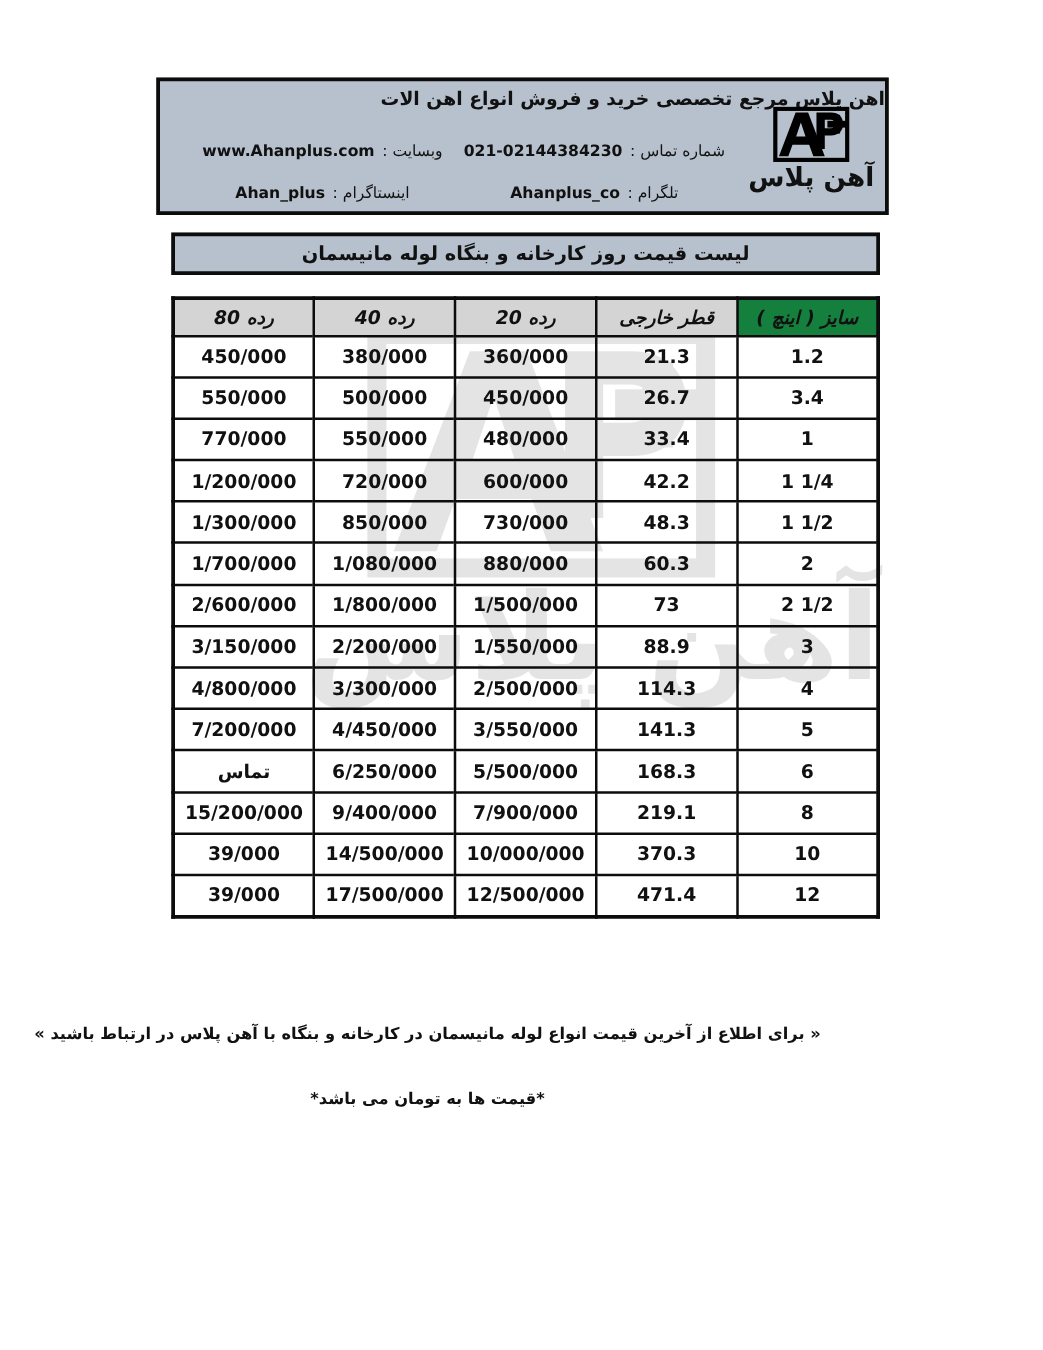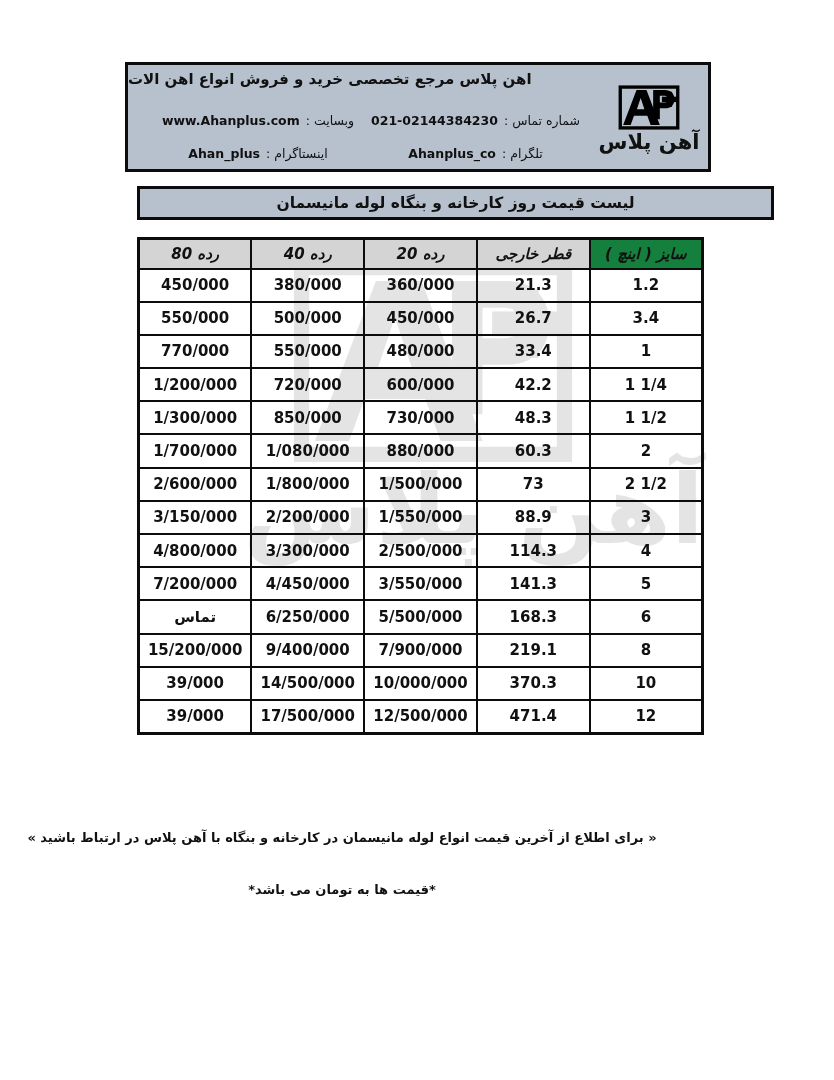--- a/index.html
+++ b/index.html
@@ -15,38 +15,38 @@
     width:834px;height:1080px;position:relative;background:#ffffff;
     font-family:"DejaVu Sans",sans-serif;color:var(--text);overflow:hidden;
   }
 
   
   .header-box{
     position:absolute;left:125px;top:62px;width:586px;height:110px;
     background:var(--panel-fill);border:3.5px solid var(--border);
   }
   .company-title{
-    position:absolute;top:5px;left:0;width:100%;text-align:left;
+    position:absolute;top:5px;left:0;width:100%;text-align:right;
     font-weight:bold;font-size:15px;direction:rtl;
   }
   .contact-col{position:absolute;top:40px;}
   .contact-col.left{left:30px;width:200px;}
   .contact-col.mid{left:250px;width:195px;}
   .contact-row{
     height:30px;margin-bottom:3px;display:flex;align-items:center;justify-content:center;
     gap:6px;direction:rtl;font-size:12.5px;white-space:nowrap;
   }
   .contact-row .value{font-weight:bold;direction:ltr;unicode-bidi:embed;}
   .logo{position:absolute;left:462px;top:20px;width:118px;text-align:center;}
   .logo-mono{width:62px;height:45px;display:block;margin:0 auto;color:#000;}
   .logo-name{font-size:21px;font-weight:bold;direction:rtl;line-height:1.1;margin-top:1px;}
 
   
   .title-bar{
-    position:absolute;left:137px;top:186px;width:637px;height:34px;
+    position:absolute;left:137px;top:186px;width:567px;height:34px;
     background:var(--panel-fill);border:3px solid var(--border);
     display:flex;align-items:center;justify-content:center;
     font-weight:bold;font-size:15.5px;direction:rtl;
   }
 
   
   .watermark{
     position:absolute;left:292px;top:258px;width:412px;
     opacity:0.16;color:var(--watermark);pointer-events:none;z-index:0;
   }
@@ -65,21 +65,21 @@
   .price-table th,.price-table td{
     border:2.5px solid var(--border);text-align:center;font-weight:bold;padding:0;
   }
   .price-table th{height:30px;background:var(--header-cell-fill);font-size:15px;direction:rtl;font-style:italic;}
   .price-table th.first-col{background:#15803d;}
   .price-table td{height:33.2px;font-size:15px;direction:ltr;unicode-bidi:embed;background:transparent;}
 
   
   .footer-note{
     position:absolute;left:0;width:684px;text-align:center;
-    font-weight:bold;font-size:13px;direction:rtl;margin-top:10px;
+    font-weight:bold;font-size:13px;direction:rtl;
   }
   .footer-note.n1{top:820px;}
   .footer-note.n2{top:872px;}
 </style>
 </head>
 <body>
 
 <svg width="0" height="0" style="position:absolute" aria-hidden="true">
   <defs>
     <g id="apmono">

